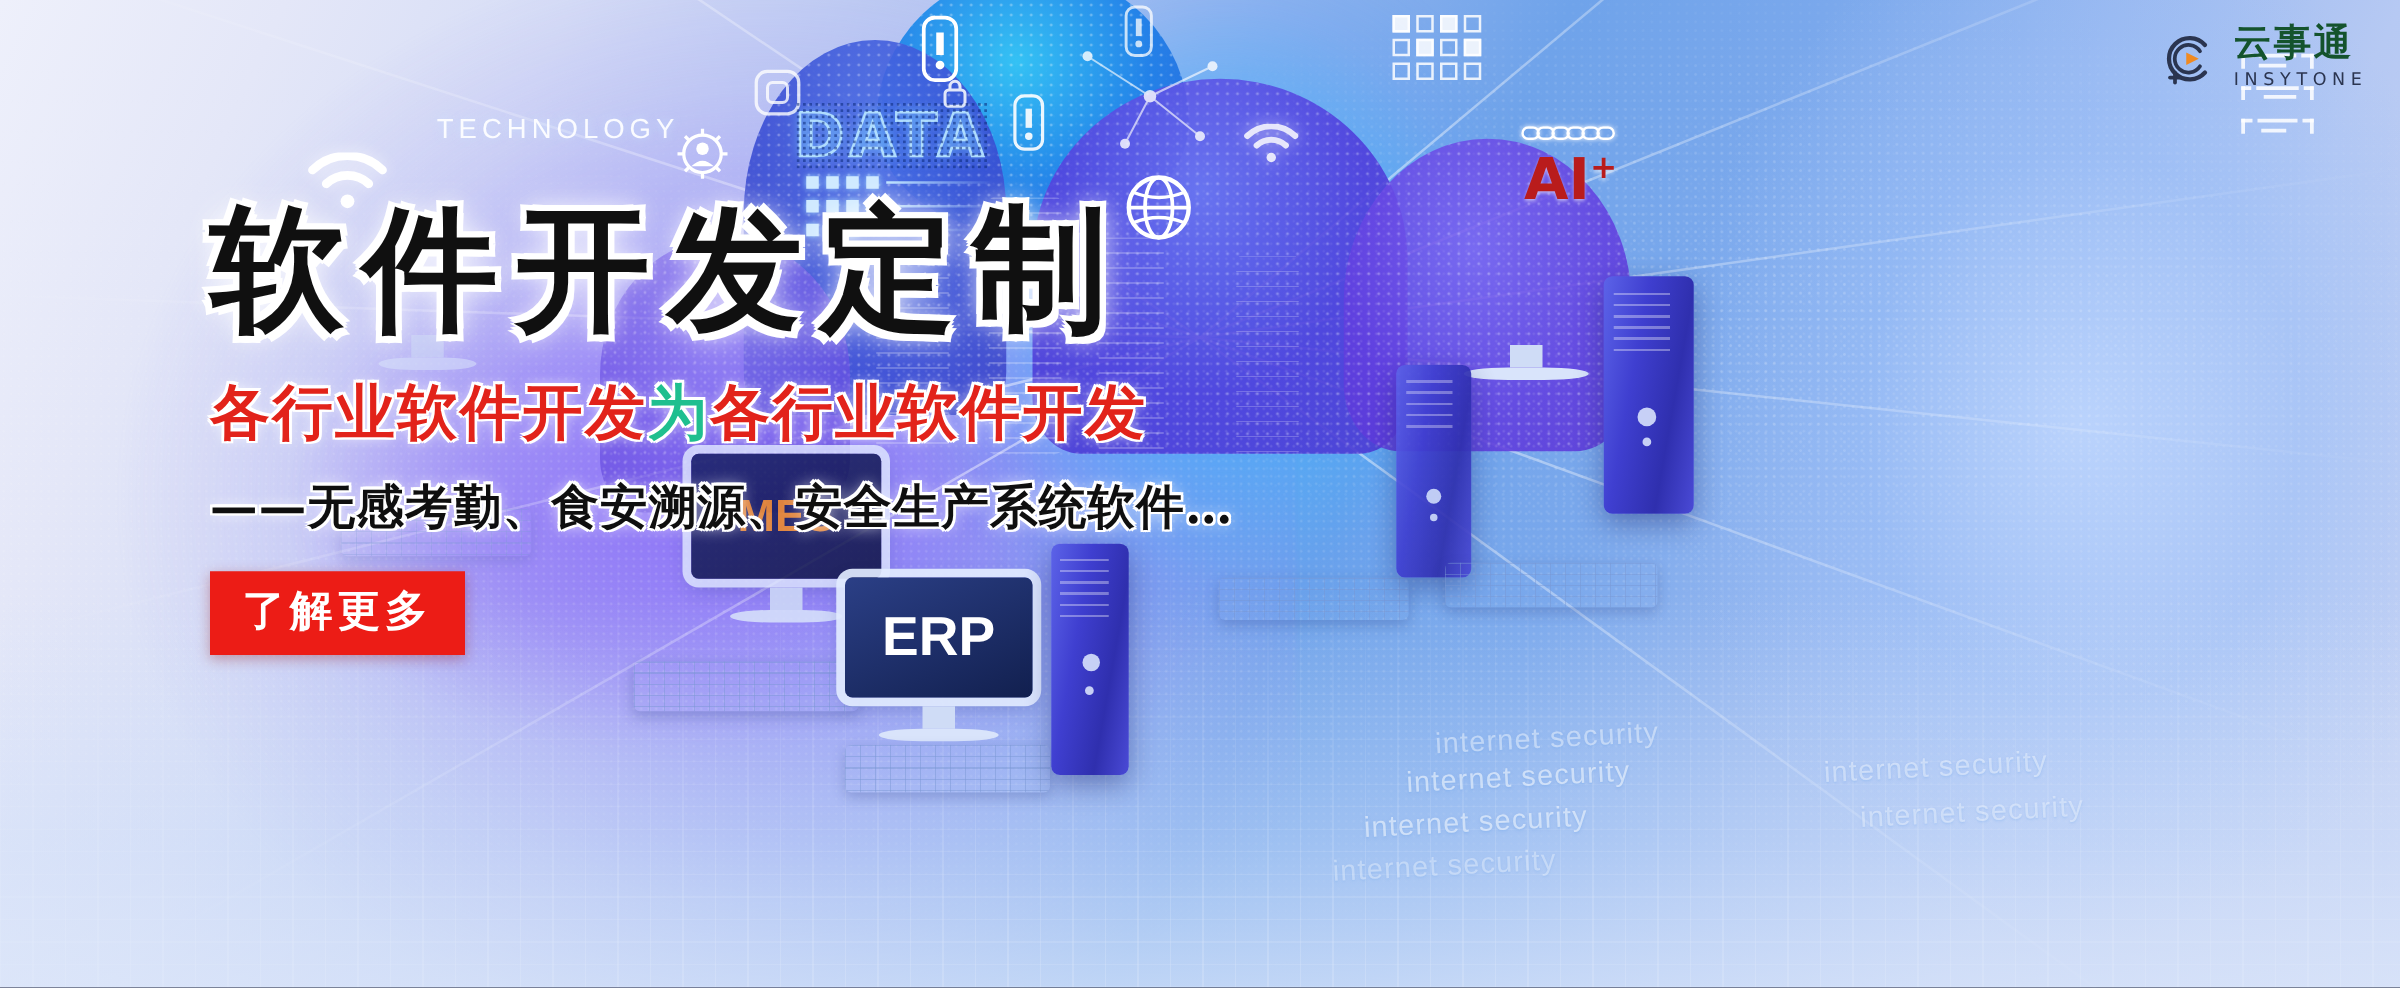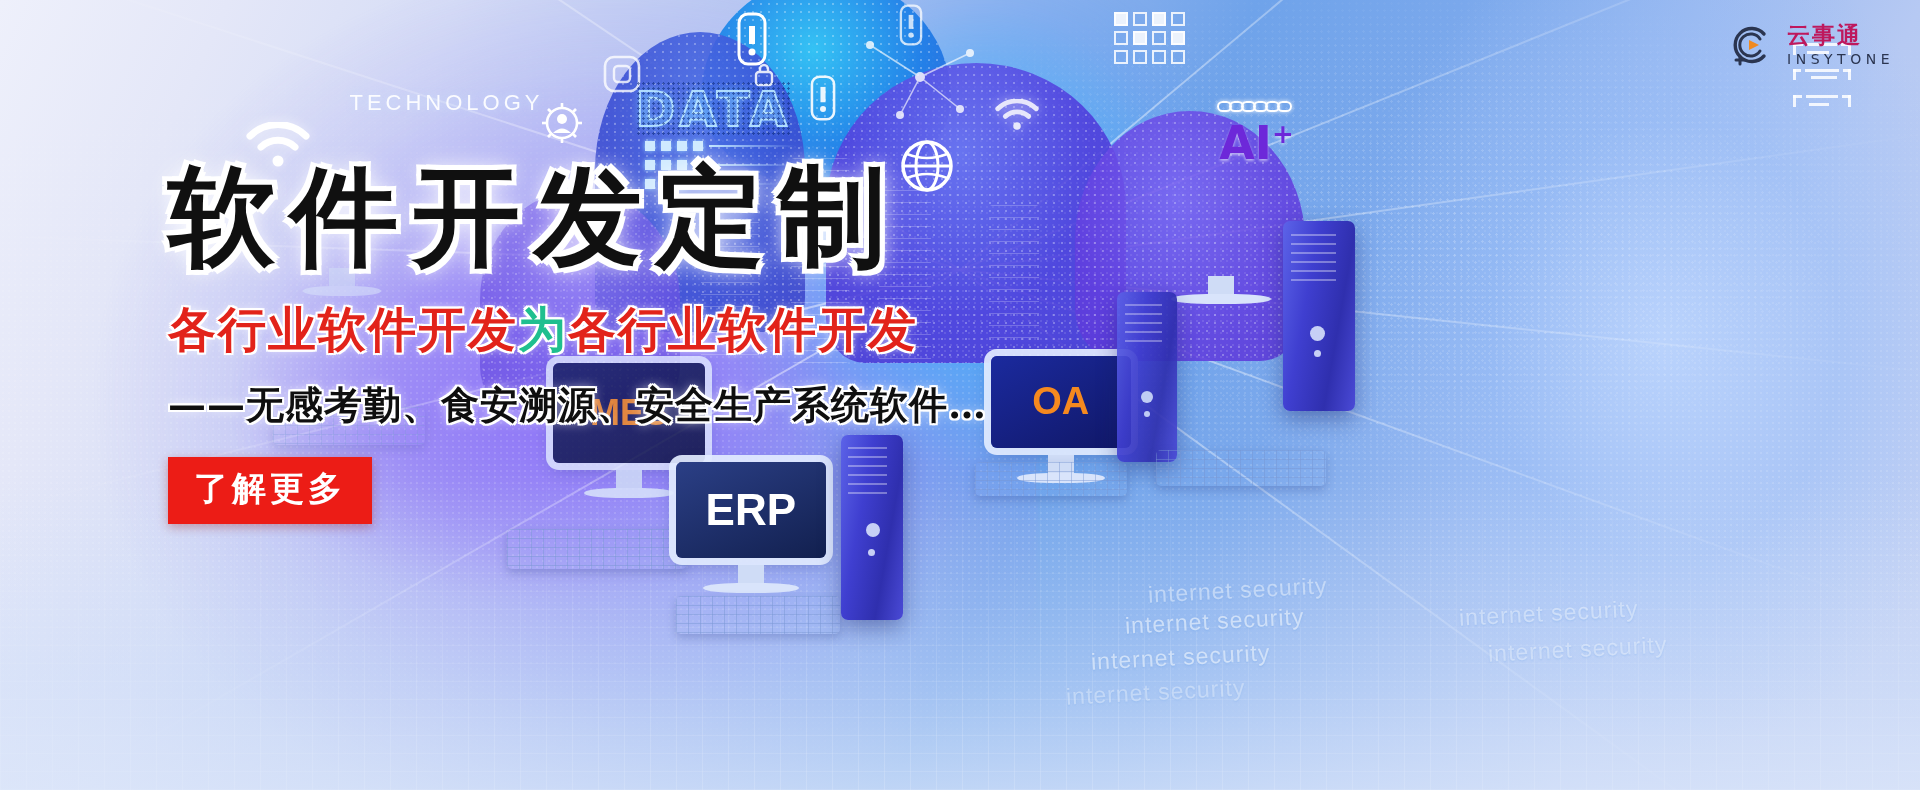--- a/index.html
+++ b/index.html
@@ -163,21 +163,21 @@
   .tech-word{
     position:absolute; left:18.2%; top:11.4%;
     font-size:22px; letter-spacing:4px; font-weight:400;
     color:rgba(255,255,255,.92);
     text-shadow:0 0 8px rgba(200,225,255,.8);
   }
 
   
   .ai-block{ position:absolute; left:63.5%; top:12.8%; text-align:center; }
   .ai-text{
-    font-size:46px; font-weight:700; color:#6d28d9; line-height:1;
+    font-size:46px; font-weight:700; color:#b91c1c; line-height:1;
     font-family:"DejaVu Sans", sans-serif;
     text-shadow:0 2px 3px rgba(255,255,255,.55);
   }
   .ai-text sup{ font-size:26px; top:-.55em; }
   .chain-row{ display:flex; justify-content:center; gap:0px; margin-bottom:8px; }
   .chain-link{
     width:15px; height:11px; border:2.5px solid #fff; border-radius:6px;
     margin-left:-3px; box-shadow:0 0 4px rgba(255,255,255,.8);
   }
 
@@ -280,22 +280,22 @@
     padding:9px 26px 12px 26px;
     border:none; cursor:pointer;
     font-family:"DejaVu Sans", sans-serif;
     box-shadow:0 3px 10px rgba(150,20,20,.35);
   }
 
   
   .logo{ position:absolute; right:26px; top:22px; display:flex; align-items:center; gap:12px; }
   .logo-mark{ width:46px; height:46px; position:relative; }
   .logo-cn{
-    font-size:23px; font-weight:700; letter-spacing:2px; color:#be185d;
-    font-family:Liberation Serif, serif; line-height:1;
+    font-size:30px; font-weight:700; letter-spacing:2px; color:#14532d;
+    font-family:Liberation Mono, monospace; line-height:1;
   }
   .logo-en{
     font-size:14px; letter-spacing:4.5px; color:#2b3550;
     font-family:"DejaVu Sans", sans-serif; margin-top:5px; line-height:1;
   }
 </style>
 </head>
 <body>
 
 <div class="stage">
@@ -552,29 +552,20 @@
       <div class="mon-neck"></div>
         <div class="mon-foot" style="width:96px"></div>
     </div>
   </div>
   <div class="keyboard" style="position:absolute; left:35.2%; top:75.5%; width:164px; height:38px;"></div>
   <div class="tower" style="position:absolute; left:43.8%; top:55%; width:62px; height:185px;">
     <span class="led" style="left:40%; top:48%; width:14px; height:14px;"></span>
     <span class="led" style="left:44%; top:62%; width:7px; height:7px;"></span>
   </div>
 
-  <div class="device" style="left:51.6%; top:45%;">
-    <div class="monitor">
-      <div class="mon-screen" style="width:140px;height:92px;background:linear-gradient(150deg,#1b2a9e,#101766);font-size:38px;color:#f5891f;">
-        <span>OA</span>
-      </div>
-      <div class="mon-neck"></div>
-        <div class="mon-foot" style="width:88px"></div>
-    </div>
-  </div>
   <div class="keyboard" style="position:absolute; left:50.8%; top:58.5%; width:152px; height:34px;"></div>
 
   <div class="device" style="left:61%; top:34%;">
     <div class="monitor">
       <div class="mon-neck"></div>
         <div class="mon-foot" style="width:100px"></div>
     </div>
   </div>
   <div class="tower" style="position:absolute; left:66.8%; top:28%; width:72px; height:190px;">
     <span class="led" style="left:38%; top:55%; width:15px; height:15px;"></span>

